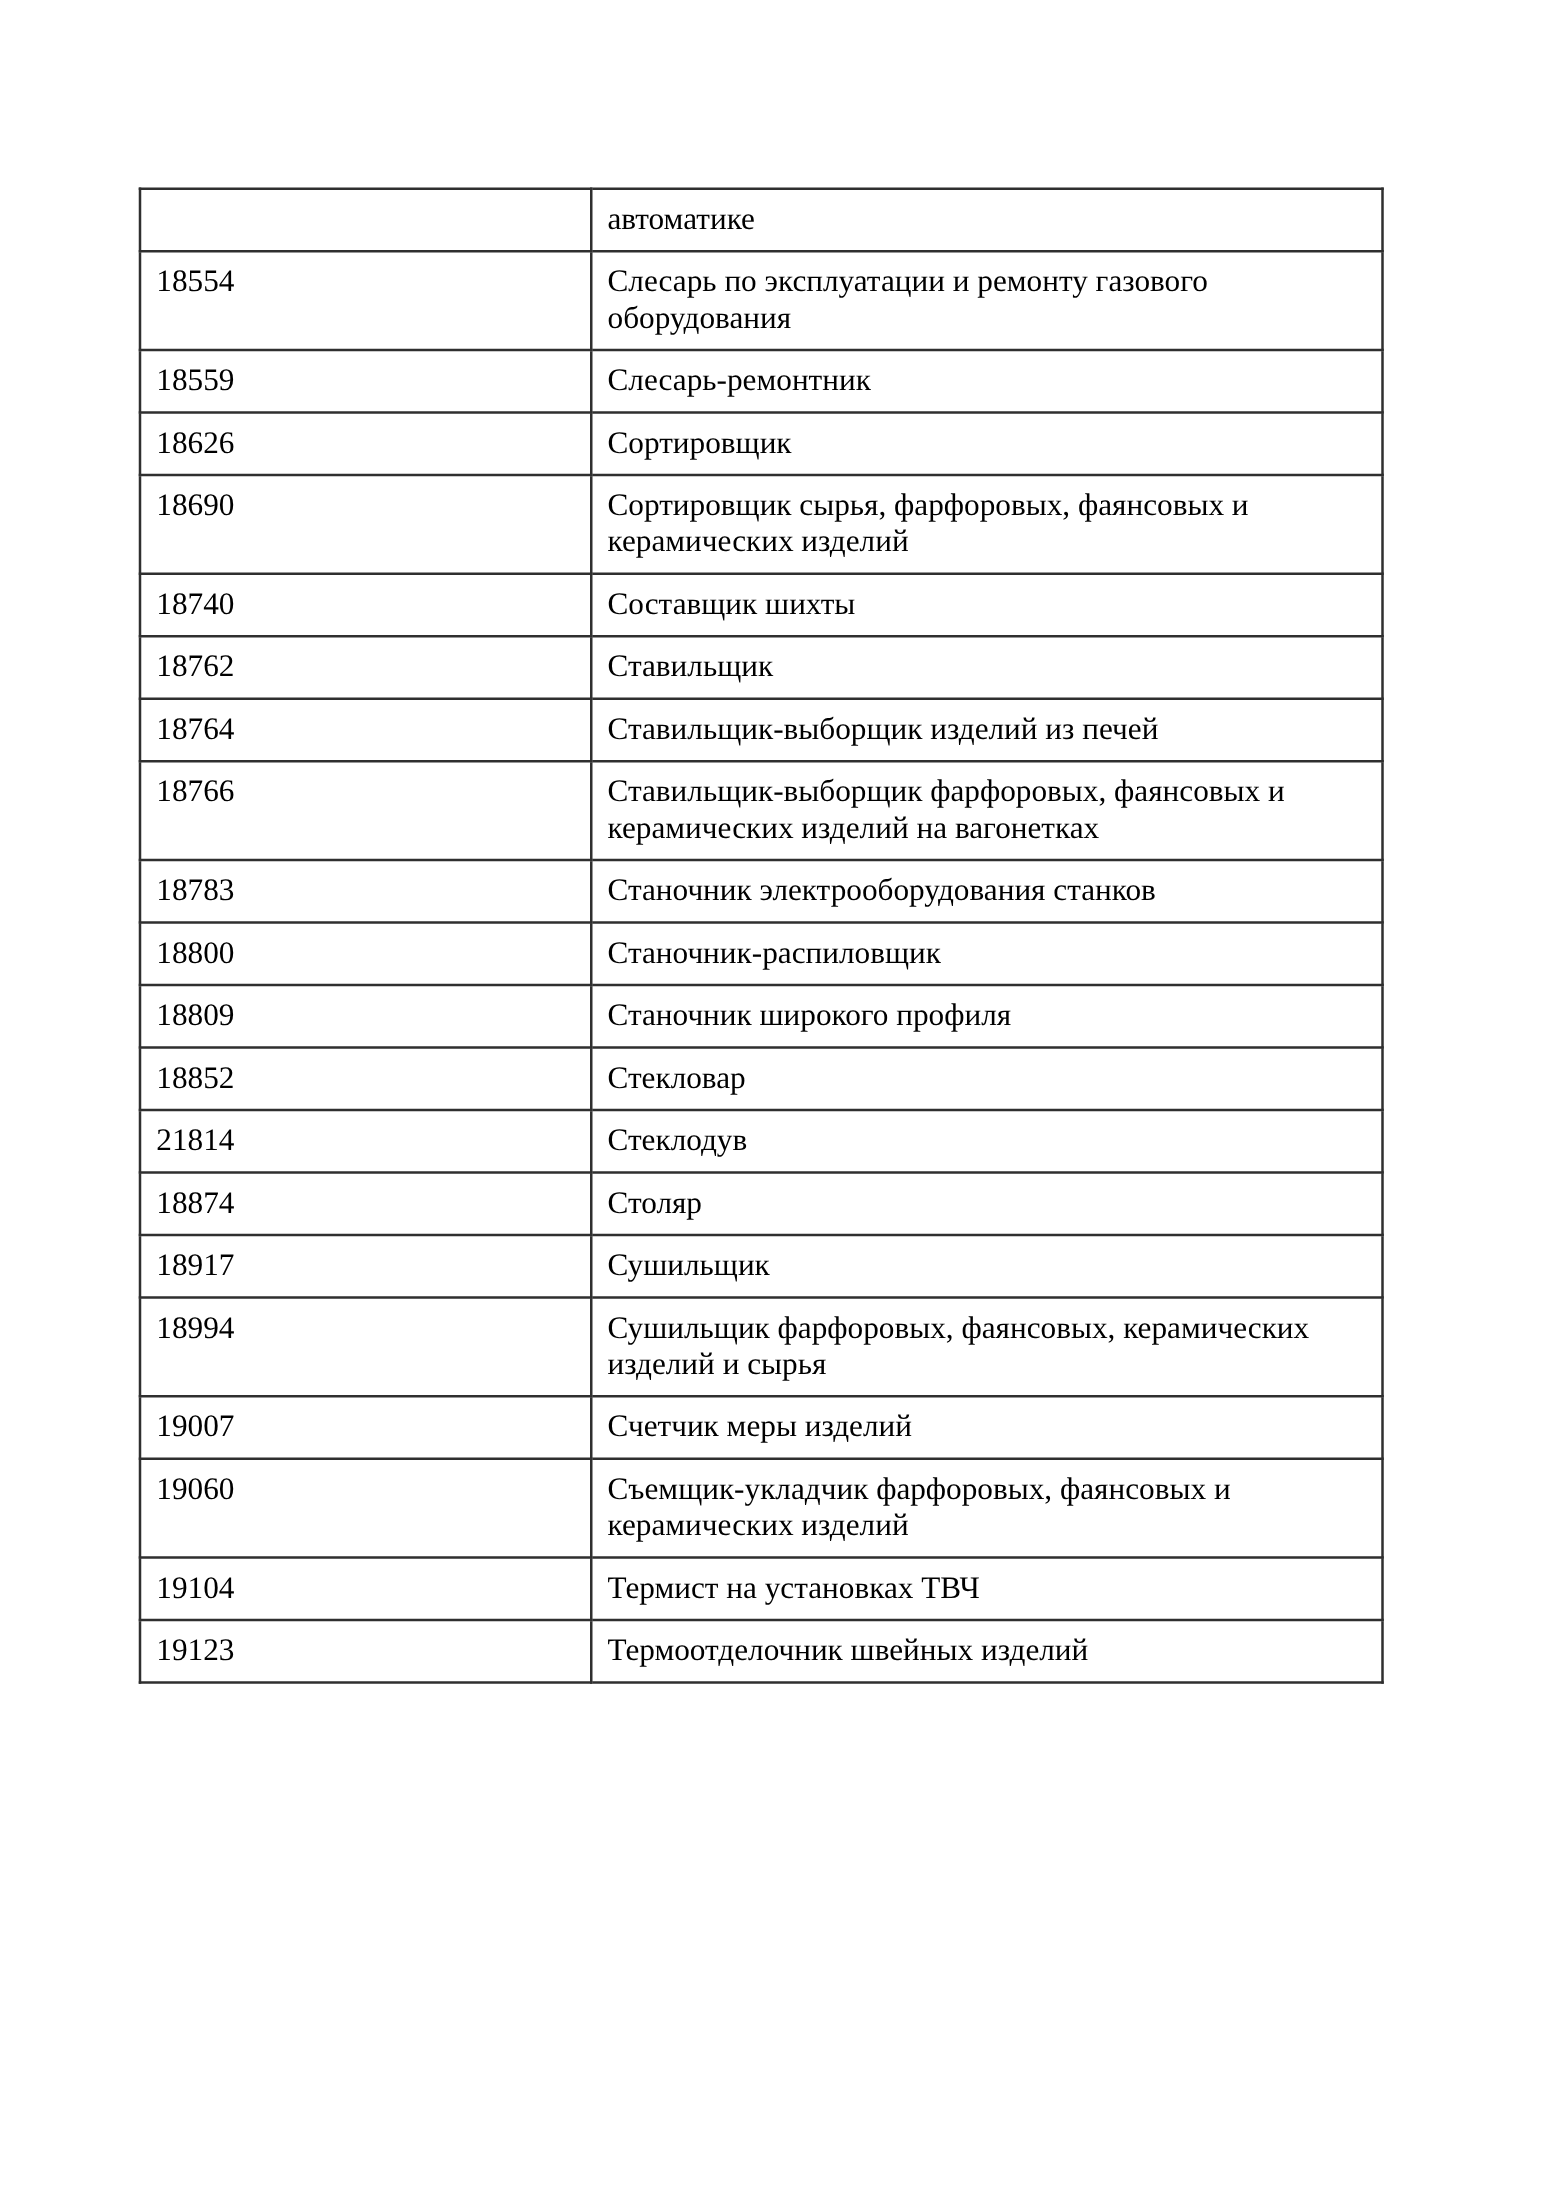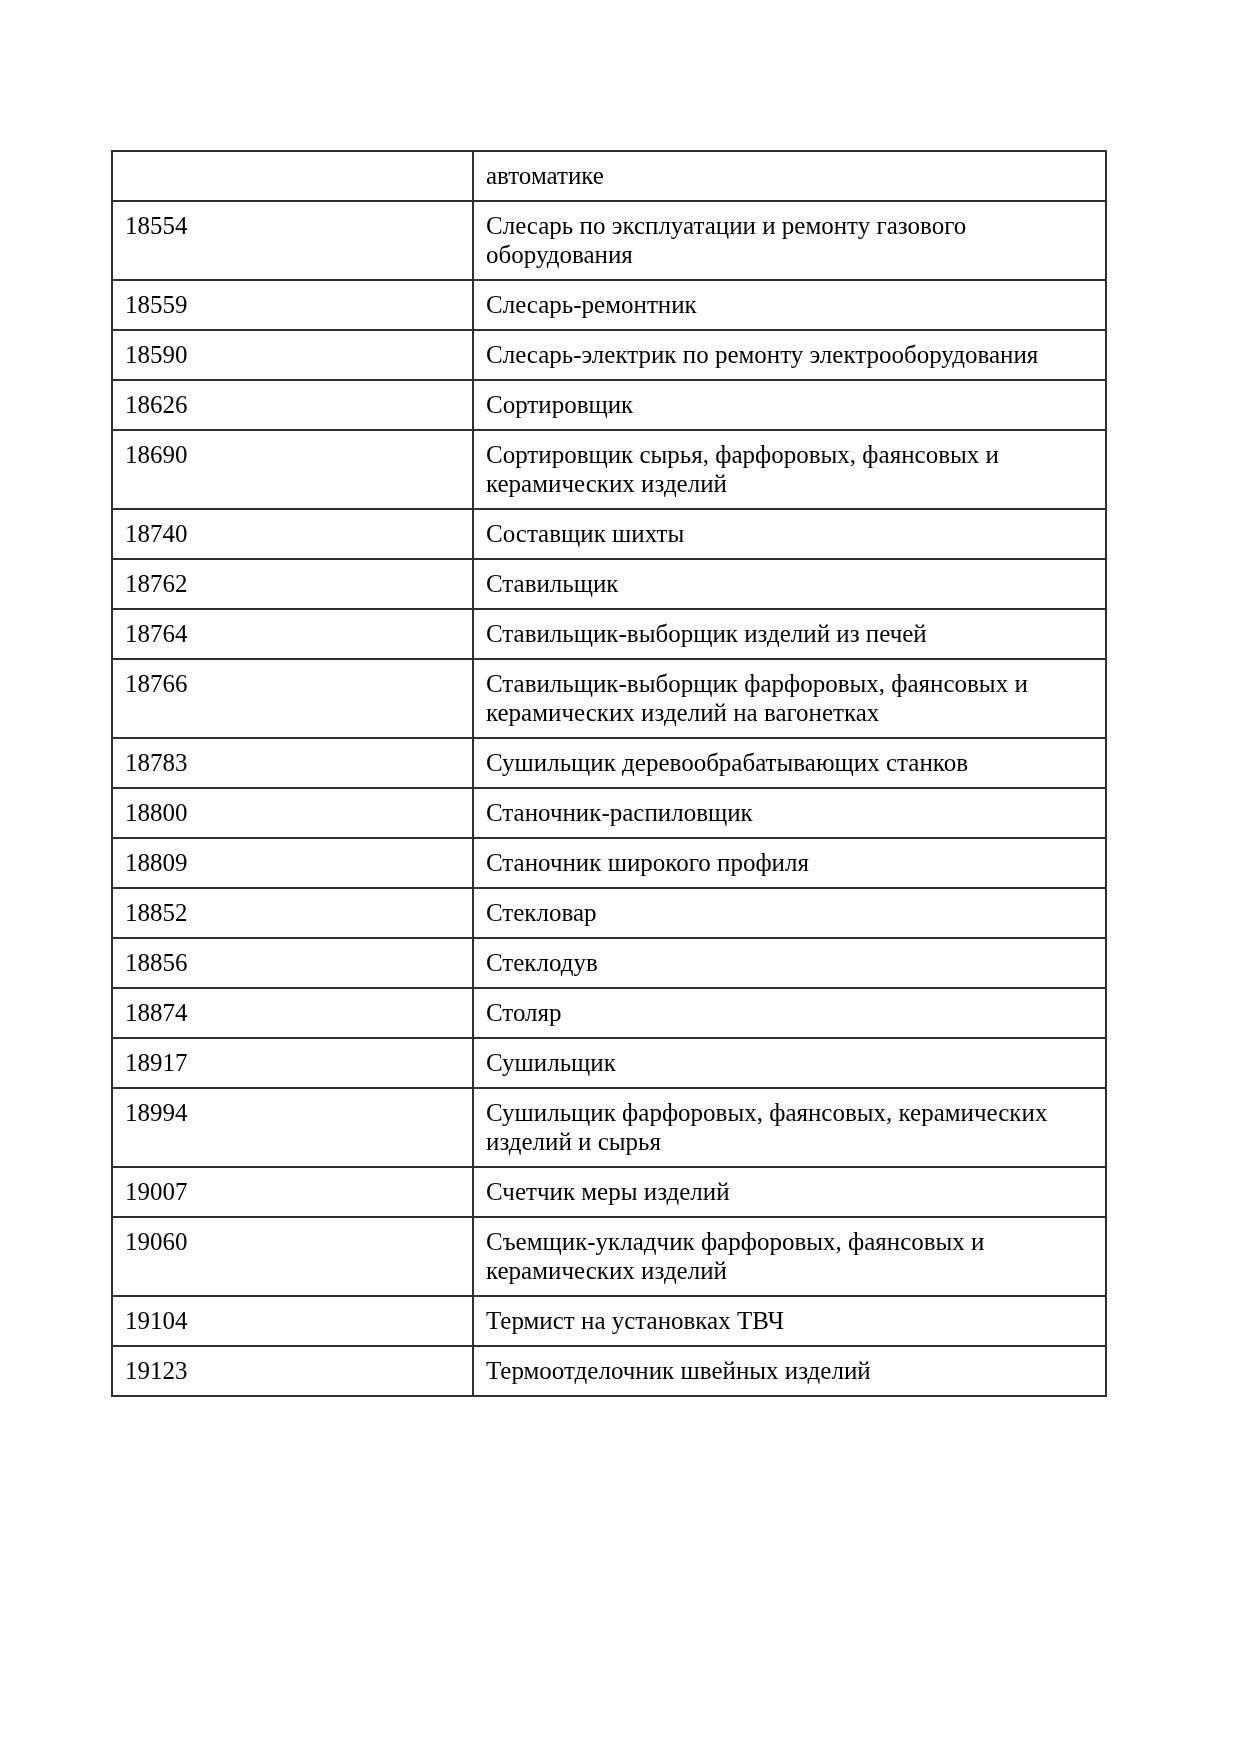--- a/index.html
+++ b/index.html
@@ -49,24 +49,20 @@
       </tr>
       <tr>
         <td class="code-cell">18554</td>
         <td class="title-cell">Слесарь по эксплуатации и ремонту газового оборудования</td>
       </tr>
       <tr>
         <td class="code-cell">18559</td>
         <td class="title-cell">Слесарь-ремонтник</td>
       </tr>
       <tr>
-        <td class="code-cell">18590</td>
-        <td class="title-cell">Слесарь-электрик по ремонту электрооборудования</td>
-      </tr>
-      <tr>
         <td class="code-cell">18626</td>
         <td class="title-cell">Сортировщик</td>
       </tr>
       <tr>
         <td class="code-cell">18690</td>
         <td class="title-cell">Сортировщик сырья, фарфоровых, фаянсовых и керамических изделий</td>
       </tr>
       <tr>
         <td class="code-cell">18740</td>
         <td class="title-cell">Составщик шихты</td>
@@ -78,36 +74,36 @@
       <tr>
         <td class="code-cell">18764</td>
         <td class="title-cell">Ставильщик-выборщик изделий из печей</td>
       </tr>
       <tr>
         <td class="code-cell">18766</td>
         <td class="title-cell">Ставильщик-выборщик фарфоровых, фаянсовых и керамических изделий на вагонетках</td>
       </tr>
       <tr>
         <td class="code-cell">18783</td>
-        <td class="title-cell">Сушильщик деревообрабатывающих станков</td>
+        <td class="title-cell">Станочник электрооборудования станков</td>
       </tr>
       <tr>
         <td class="code-cell">18800</td>
         <td class="title-cell">Станочник-распиловщик</td>
       </tr>
       <tr>
         <td class="code-cell">18809</td>
         <td class="title-cell">Станочник широкого профиля</td>
       </tr>
       <tr>
         <td class="code-cell">18852</td>
         <td class="title-cell">Стекловар</td>
       </tr>
       <tr>
-        <td class="code-cell">18856</td>
+        <td class="code-cell">21814</td>
         <td class="title-cell">Стеклодув</td>
       </tr>
       <tr>
         <td class="code-cell">18874</td>
         <td class="title-cell">Столяр</td>
       </tr>
       <tr>
         <td class="code-cell">18917</td>
         <td class="title-cell">Сушильщик</td>
       </tr>

